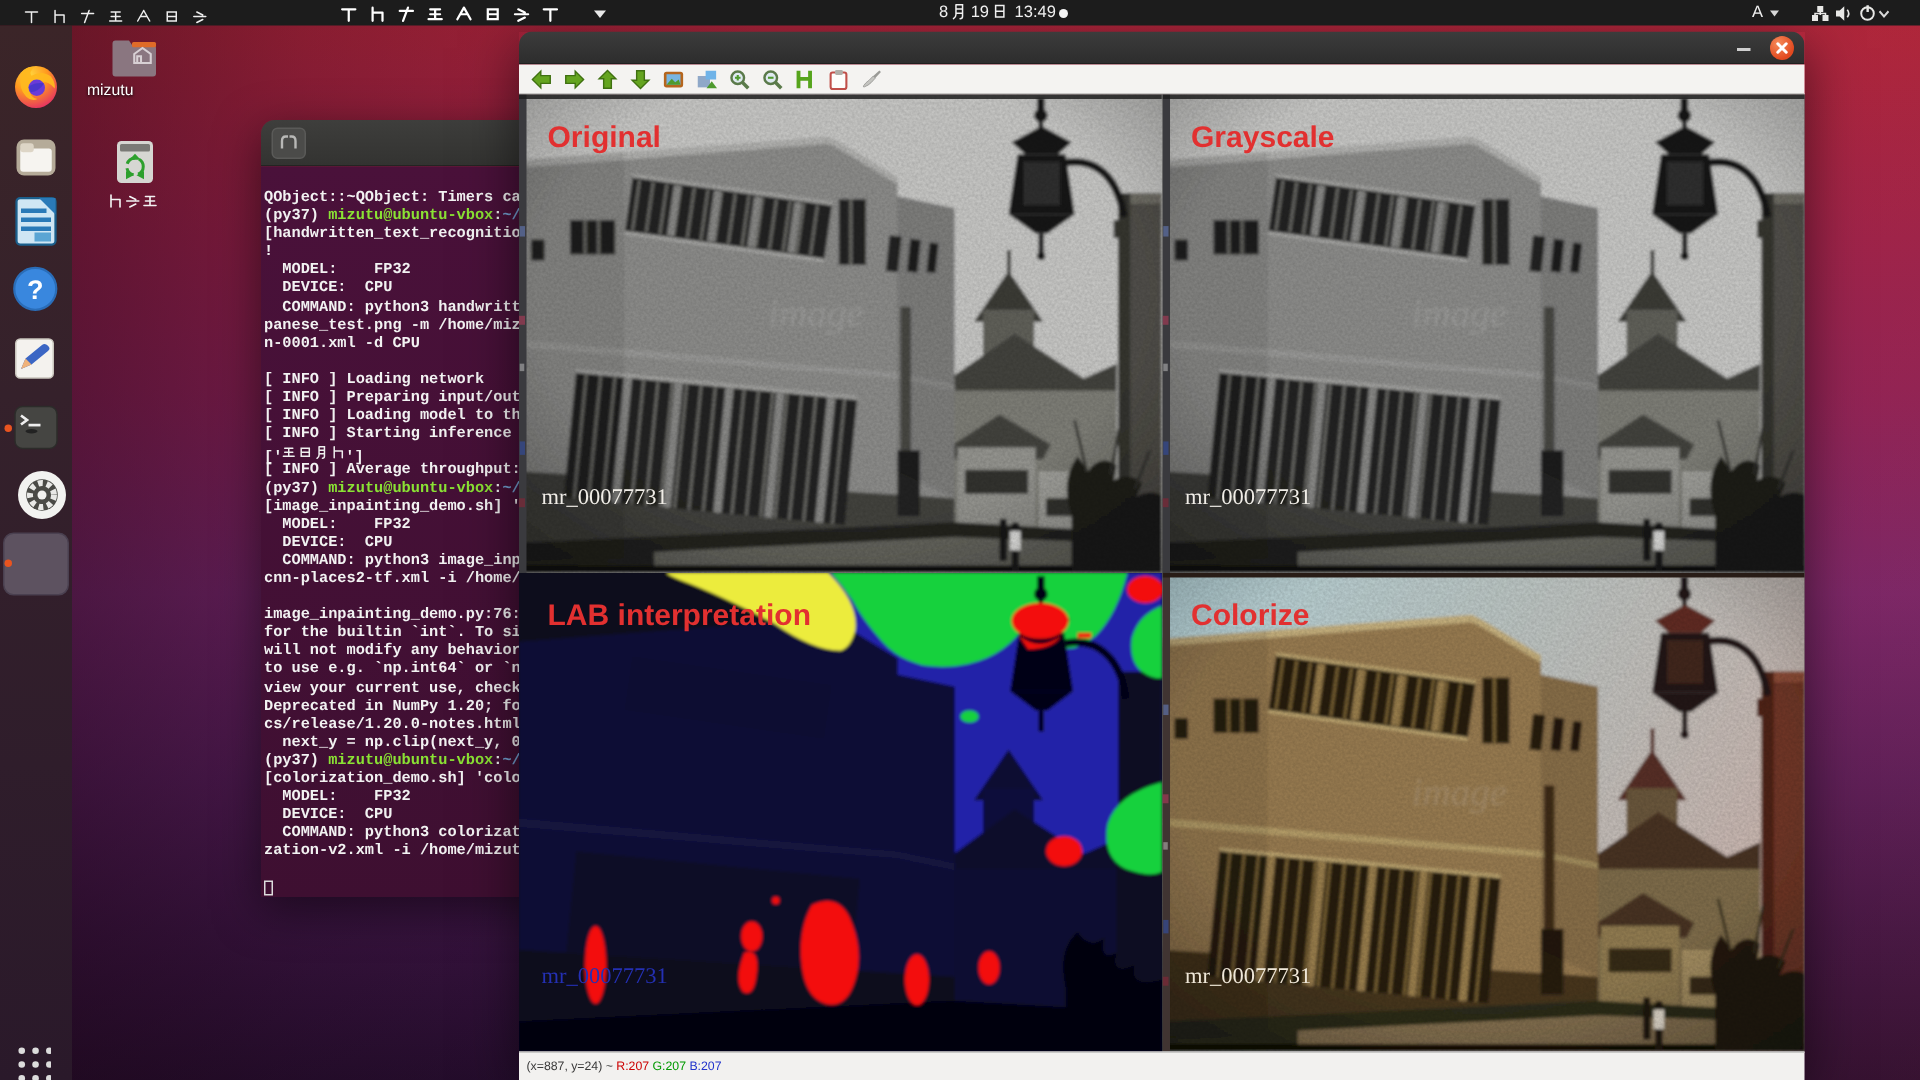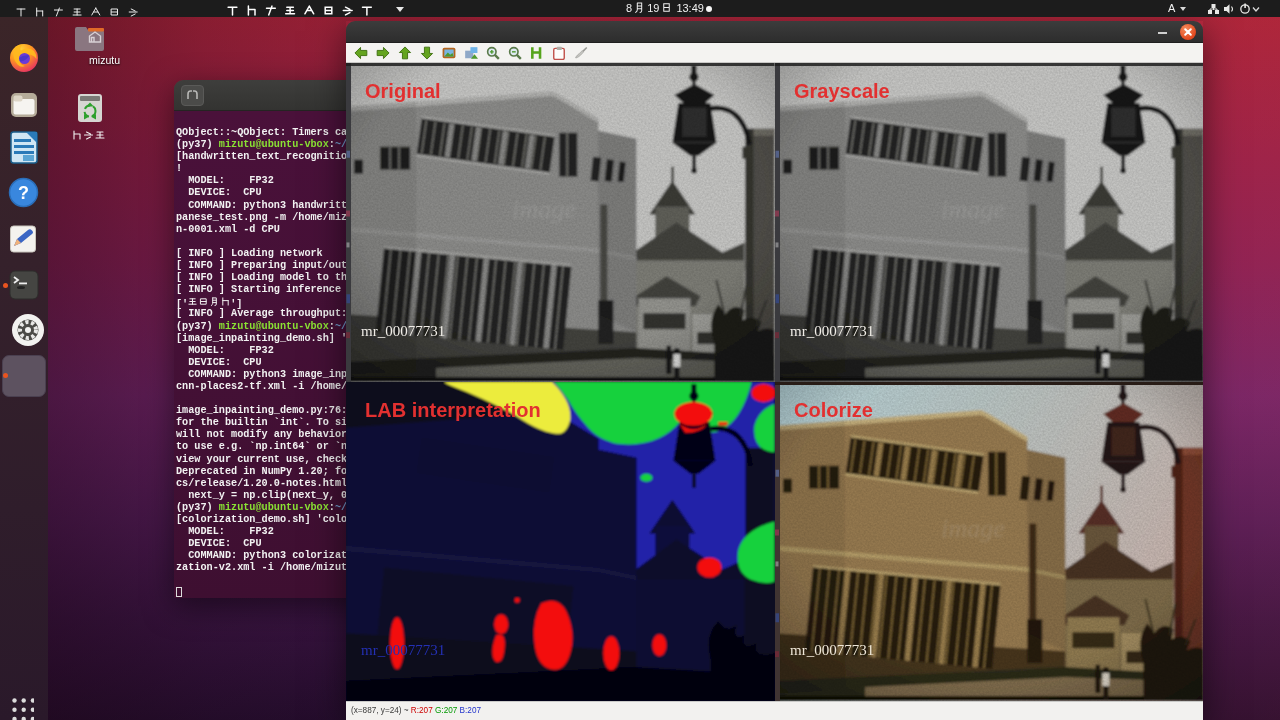--- a/index.html
+++ b/index.html
@@ -3,21 +3,21 @@
 <style>
 *{margin:0;padding:0;box-sizing:border-box}
 html,body{width:1280px;height:720px;overflow:hidden;font-family:"Liberation Sans",sans-serif}
 #desk{position:relative;width:1280px;height:720px;background:
 linear-gradient(90deg, rgba(25,4,15,.5) 0%, rgba(25,4,15,.22) 16%, rgba(0,0,0,0) 40%, rgba(255,70,60,.08) 100%),
 linear-gradient(180deg,#aa2438 0%,#97214a 22%,#8a2155 36%,#722569 55%,#531d59 72%,#3a1544 86%,#260e30 100%)}
 #topbar{position:absolute;left:0;top:0;width:1280px;height:17px;background:#1c1c1c;z-index:60}
 #dock{position:absolute;left:0;top:17px;width:48px;height:703px;z-index:55;background:linear-gradient(180deg,#3b2528 0%,#35212b 35%,#2f1d2b 70%,#2a192a 100%)}
 .di{position:absolute}
 .dot{position:absolute;width:5px;height:5px;border-radius:50%;background:#e95420}
-.dlabel{position:absolute;width:62px;text-align:right;font:10.5px "Liberation Sans";color:#fff;text-shadow:0 1px 2px #000}
+.dlabel{position:absolute;width:62px;text-align:left;font:10.5px "Liberation Sans";color:#fff;text-shadow:0 1px 2px #000}
 #term{position:absolute;left:174px;top:80px;width:480px;height:518px;z-index:10;border-radius:9px 9px 0 0;box-shadow:0 8px 30px rgba(0,0,0,.5)}
 #termbar{position:absolute;left:0;top:0;width:100%;height:31px;background:linear-gradient(#3e3e3c,#333331);border-radius:9px 9px 0 0;border-bottom:1px solid #242422}
 #termtab{position:absolute;left:7px;top:5px;width:23px;height:21px;background:#4b4b49;border-radius:4px;border:1px solid #5a5a58}
 #termbody{position:absolute;left:0;top:31px;width:100%;height:487px;background:linear-gradient(#4a113a,#3e0f31)}
 #termtext{position:absolute;left:2px;top:16px;width:476px;font:bold 10.2px "Liberation Mono",monospace;color:#f2f2f2;white-space:pre}
 .tl{height:12.1px;line-height:12.1px}
 .g{color:#8ae234;font-weight:bold}
 .b{color:#729fcf;font-weight:bold}
 .cur{display:inline-block;width:6px;height:10px;border:1px solid #ddd;vertical-align:-1px}
 #win{position:absolute;left:346px;top:21px;width:857px;height:696px;z-index:20;box-shadow:0 10px 34px rgba(0,0,0,.55)}

